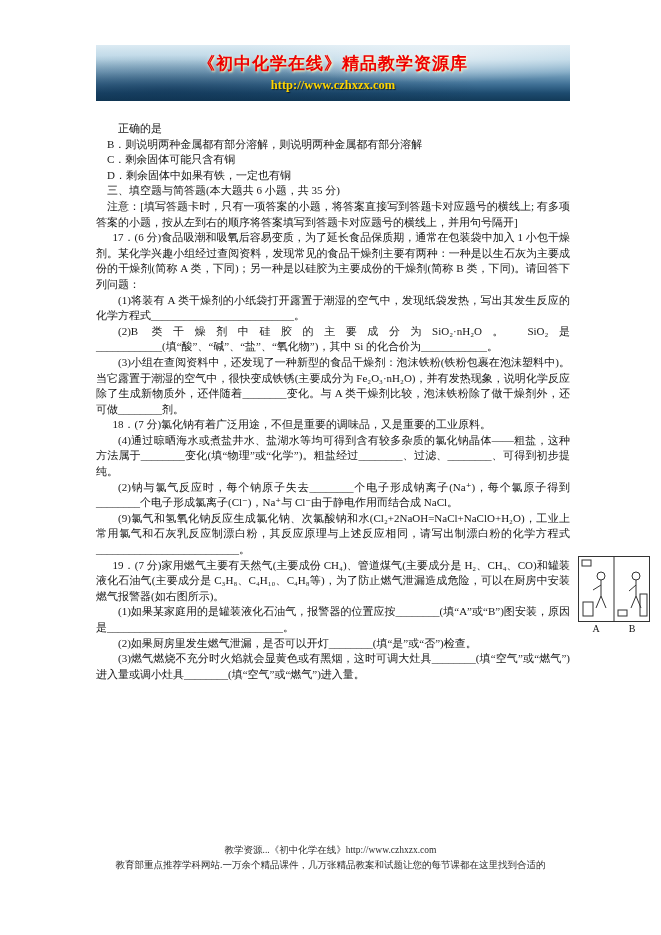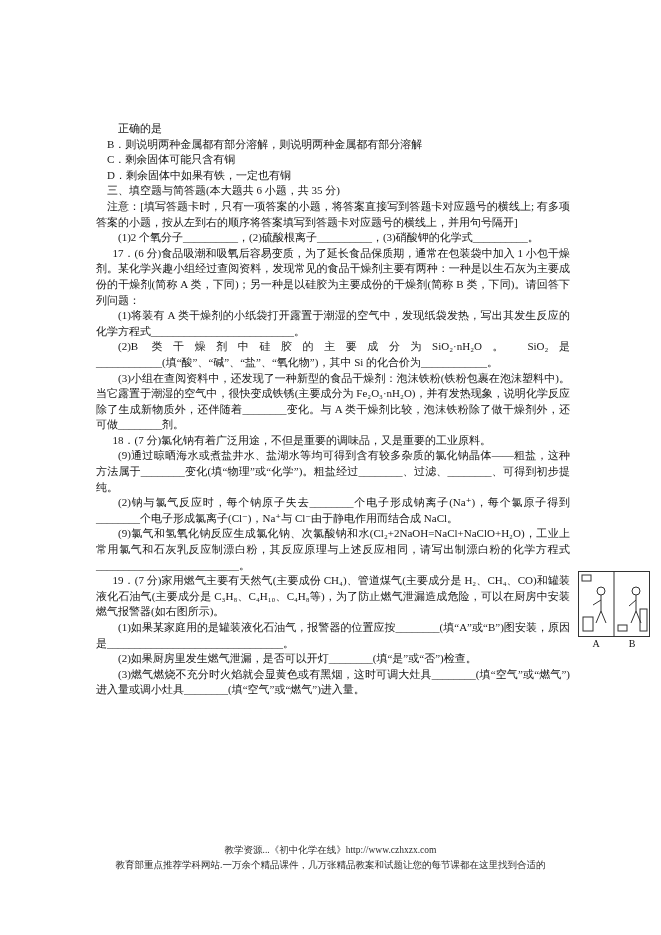--- a/index.html
+++ b/index.html
@@ -91,35 +91,38 @@
     font-size: 9.5px;
     line-height: 15px;
     color: #2a2a2a;
   }
 </style>
 </head>
 <body>
 
 <div class="page">
 
+  <div class="banner">
+    <div class="banner-title">《初中化学在线》精品教学资源库</div>
+    <div class="banner-url">http://www.czhxzx.com</div>
+  </div>
 
   <div class="content">
     <p class="para ind2">正确的是</p>
     <p class="para ind1">B．则说明两种金属都有部分溶解，则说明两种金属都有部分溶解</p>
     <p class="para ind1">C．剩余固体可能只含有铜</p>
     <p class="para ind1">D．剩余固体中如果有铁，一定也有铜</p>
     <p class="para ind1">三、填空题与简答题(本大题共 6 小题，共 35 分)</p>
     <p class="para ind1">注意：[填写答题卡时，只有一项答案的小题，将答案直接写到答题卡对应题号的横线上; 有多项答案的小题，按从左到右的顺序将答案填写到答题卡对应题号的横线上，并用句号隔开]</p>
-    <p class="para ind2">(1)2 个氧分子__________，(2)硫酸根离子__________，(3)硝酸钾的化学式__________。</p>
     <p class="para ind15">17．(6 分)食品吸潮和吸氧后容易变质，为了延长食品保质期，通常在包装袋中加入 1 小包干燥剂。某化学兴趣小组经过查阅资料，发现常见的食品干燥剂主要有两种：一种是以生石灰为主要成份的干燥剂(简称 A 类，下同)；另一种是以硅胶为主要成份的干燥剂(简称 B 类，下同)。请回答下列问题：</p>
     <p class="para ind2">(1)将装有 A 类干燥剂的小纸袋打开露置于潮湿的空气中，发现纸袋发热，写出其发生反应的化学方程式__________________________。</p>
     <p class="para ind2">(2)B 类干燥剂中硅胶的主要成分为SiO₂·nH₂O。 SiO₂是____________(填“酸”、“碱”、“盐”、“氧化物”)，其中 Si 的化合价为____________。</p>
     <p class="para ind2">(3)小组在查阅资料中，还发现了一种新型的食品干燥剂：泡沫铁粉(铁粉包裹在泡沫塑料中)。当它露置于潮湿的空气中，很快变成铁锈(主要成分为 Fe₂O₃·nH₂O)，并有发热现象，说明化学反应除了生成新物质外，还伴随着________变化。与 A 类干燥剂比较，泡沫铁粉除了做干燥剂外，还可做________剂。</p>
     <p class="para ind15">18．(7 分)氯化钠有着广泛用途，不但是重要的调味品，又是重要的工业原料。</p>
-    <p class="para ind2">(9)通过晾晒海水或煮盐井水、盐湖水等均可得到含有较多杂质的氯化钠晶体——粗盐，这种方法属于________变化(填“物理”或“化学”)。粗盐经过________、过滤、________、可得到初步提纯。</p>
+    <p class="para ind2">(4)通过晾晒海水或煮盐井水、盐湖水等均可得到含有较多杂质的氯化钠晶体——粗盐，这种方法属于________变化(填“物理”或“化学”)。粗盐经过________、过滤、________、可得到初步提纯。</p>
     <p class="para ind2">(2)钠与氯气反应时，每个钠原子失去________个电子形成钠离子(Na⁺)，每个氯原子得到________个电子形成氯离子(Cl⁻)，Na⁺与 Cl⁻由于静电作用而结合成 NaCl。</p>
     <p class="para ind2">(9)氯气和氢氧化钠反应生成氯化钠、次氯酸钠和水(Cl₂+2NaOH=NaCl+NaClO+H₂O)，工业上常用氯气和石灰乳反应制漂白粉，其反应原理与上述反应相同，请写出制漂白粉的化学方程式__________________________。</p>
 
     <div class="q19wrap">
 
       <div class="figure">
         <svg width="72" height="66" viewBox="0 0 72 66">
           <rect x="0.5" y="0.5" width="71" height="65" fill="#ffffff" stroke="#333333" stroke-width="1"></rect>
           <line x1="36" y1="0.5" x2="36" y2="65.5" stroke="#333333" stroke-width="1"></line>
 

